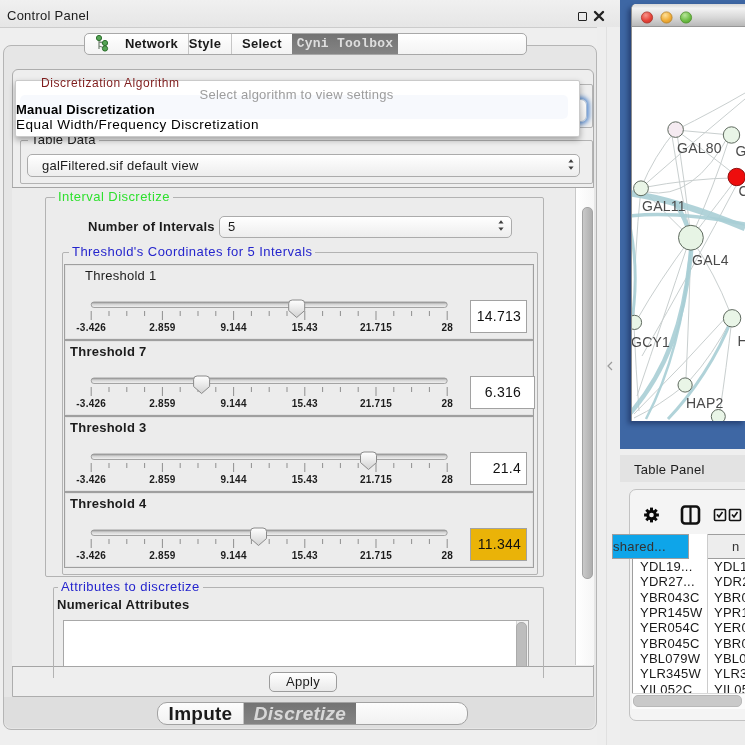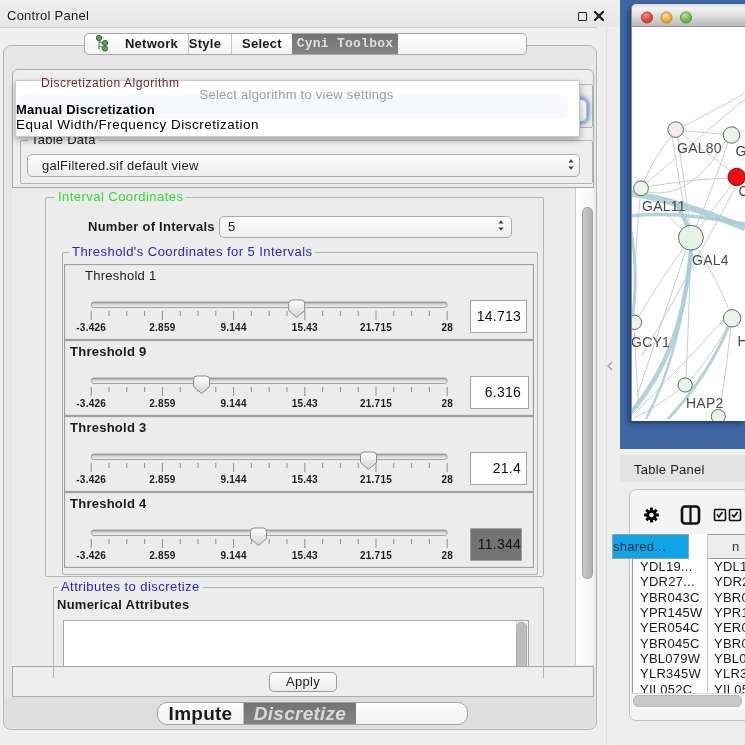--- a/index.html
+++ b/index.html
@@ -42,21 +42,21 @@
 <div class="abs" style="left:27px;top:154px;width:551px;height:21px;background:linear-gradient(#ffffff,#ededed);border:1px solid #ababab;border-radius:5px;"></div>
 <div class="abs t13" style="left:42px;top:158px;">galFiltered.sif default view</div>
 <svg class="abs" style="left:566px;top:157px;" width="10" height="15" viewBox="0 0 10 15">
     <path d="M5 2.2 L7.6 5.4 H2.4 Z" fill="#3f3f3f"></path>
     <path d="M5 12.8 L2.4 9.6 H7.6 Z" fill="#3f3f3f"></path>
   </svg>
 
 <div class="abs" style="left:12px;top:187px;width:581px;height:478px;background:#ececec;border-top:1px solid #a5a5a5;border-bottom:1px solid #a5a5a5;"></div>
 
 <div class="abs etch" style="left:45px;top:197px;width:497px;height:378px;">
-  <span class="gtitle" style="left:9px;background:#ececec;color:#2ee02e;">Interval Coordinates</span>
+  <span class="gtitle" style="left:9px;background:#ececec;color:#2ee02e;">Interval Discretize</span>
 </div>
 <div class="abs t13" style="left:88px;top:219px;font-weight:bold;">Number of Intervals</div>
 <div class="abs" style="left:219px;top:216px;width:291px;height:20px;background:linear-gradient(#ffffff,#ededed);border:1px solid #ababab;border-radius:5px;"></div>
 <div class="abs t13" style="left:228px;top:219px;">5</div>
 <svg class="abs" style="left:496px;top:218px;" width="10" height="15" viewBox="0 0 10 15">
     <path d="M5 2.2 L7.6 5.4 H2.4 Z" fill="#3f3f3f"></path>
     <path d="M5 12.8 L2.4 9.6 H7.6 Z" fill="#3f3f3f"></path>
   </svg>
 
 <div class="abs etch" style="left:62px;top:252px;width:474px;height:321px;">
@@ -102,21 +102,21 @@
     <text x="27.2" y="67" font-size="10" font-weight="bold" fill="#1c1c1c" text-anchor="middle" font-family="Liberation Sans, sans-serif">-3.426</text>
     <text x="98.4" y="67" font-size="10" font-weight="bold" fill="#1c1c1c" text-anchor="middle" font-family="Liberation Sans, sans-serif">2.859</text>
     <text x="169.6" y="67" font-size="10" font-weight="bold" fill="#1c1c1c" text-anchor="middle" font-family="Liberation Sans, sans-serif">9.144</text>
     <text x="240.8" y="67" font-size="10" font-weight="bold" fill="#1c1c1c" text-anchor="middle" font-family="Liberation Sans, sans-serif">15.43</text>
     <text x="312.0" y="67" font-size="10" font-weight="bold" fill="#1c1c1c" text-anchor="middle" font-family="Liberation Sans, sans-serif">21.715</text>
     <text x="383.2" y="67" font-size="10" font-weight="bold" fill="#1c1c1c" text-anchor="middle" font-family="Liberation Sans, sans-serif">28</text>
     <path d="M 224.7 39.5 a3.5 3.5 0 0 1 3.5 -3.5 h9 a3.5 3.5 0 0 1 3.5 3.5 v7 L 232.7 53.5 L 224.7 46.5 Z" fill="url(#thg1)" stroke="#8a8a8a" stroke-width="1"></path>
   </svg>
 <div class="abs" style="left:470px;top:300px;width:50px;height:31px;background:#fff;border:1px solid #a2a2a2;font-size:14px;color:#111;text-align:right;line-height:31px;padding-right:5px;">14.713</div>
 <div class="abs" style="left:64px;top:340px;width:468px;height:74px;border:1px solid #9f9f9f;box-shadow:inset 0 0 0 1px #e2e2e2;"></div>
-<div class="abs t13" style="left:70px;top:344px;font-weight:bold;">Threshold 9</div>
+<div class="abs t13" style="left:70px;top:344px;font-weight:bold;">Threshold 7</div>
 <svg class="abs" style="left:64px;top:340px;" width="469" height="75" viewBox="0 0 469 75">
     <defs>
       <linearGradient id="tr2" x1="0" y1="0" x2="0" y2="1">
         <stop offset="0" stop-color="#9b9b9b"></stop>
         <stop offset="0.45" stop-color="#d6d6d6"></stop>
         <stop offset="1" stop-color="#f3f3f3"></stop>
       </linearGradient>
       <linearGradient id="thg2" x1="0" y1="0" x2="0" y2="1">
         <stop offset="0" stop-color="#ffffff"></stop>
         <stop offset="1" stop-color="#d2d2d2"></stop>
@@ -145,21 +145,21 @@
     <line x1="365.4" y1="47" x2="365.4" y2="52" stroke="#8f8f8f" stroke-width="1"></line>
     <line x1="383.2" y1="47" x2="383.2" y2="56" stroke="#8f8f8f" stroke-width="1"></line>
     <text x="27.2" y="67" font-size="10" font-weight="bold" fill="#1c1c1c" text-anchor="middle" font-family="Liberation Sans, sans-serif">-3.426</text>
     <text x="98.4" y="67" font-size="10" font-weight="bold" fill="#1c1c1c" text-anchor="middle" font-family="Liberation Sans, sans-serif">2.859</text>
     <text x="169.6" y="67" font-size="10" font-weight="bold" fill="#1c1c1c" text-anchor="middle" font-family="Liberation Sans, sans-serif">9.144</text>
     <text x="240.8" y="67" font-size="10" font-weight="bold" fill="#1c1c1c" text-anchor="middle" font-family="Liberation Sans, sans-serif">15.43</text>
     <text x="312.0" y="67" font-size="10" font-weight="bold" fill="#1c1c1c" text-anchor="middle" font-family="Liberation Sans, sans-serif">21.715</text>
     <text x="383.2" y="67" font-size="10" font-weight="bold" fill="#1c1c1c" text-anchor="middle" font-family="Liberation Sans, sans-serif">28</text>
     <path d="M 129.6 39.5 a3.5 3.5 0 0 1 3.5 -3.5 h9 a3.5 3.5 0 0 1 3.5 3.5 v7 L 137.6 53.5 L 129.6 46.5 Z" fill="url(#thg2)" stroke="#8a8a8a" stroke-width="1"></path>
   </svg>
-<div class="abs" style="left:470px;top:376px;width:50px;height:31px;background:#fff;border:1px solid #a2a2a2;font-size:14px;color:#111;text-align:right;line-height:31px;padding-right:7px;">6.316</div>
+<div class="abs" style="left:470px;top:376px;width:50px;height:31px;background:#fff;border:1px solid #a2a2a2;font-size:14px;color:#111;text-align:right;line-height:31px;padding-right:13px;">6.316</div>
 <div class="abs" style="left:64px;top:416px;width:468px;height:74px;border:1px solid #9f9f9f;box-shadow:inset 0 0 0 1px #e2e2e2;"></div>
 <div class="abs t13" style="left:70px;top:420px;font-weight:bold;">Threshold 3</div>
 <svg class="abs" style="left:64px;top:416px;" width="469" height="75" viewBox="0 0 469 75">
     <defs>
       <linearGradient id="tr3" x1="0" y1="0" x2="0" y2="1">
         <stop offset="0" stop-color="#9b9b9b"></stop>
         <stop offset="0.45" stop-color="#d6d6d6"></stop>
         <stop offset="1" stop-color="#f3f3f3"></stop>
       </linearGradient>
       <linearGradient id="thg3" x1="0" y1="0" x2="0" y2="1">
@@ -235,21 +235,21 @@
     <line x1="365.4" y1="47" x2="365.4" y2="52" stroke="#8f8f8f" stroke-width="1"></line>
     <line x1="383.2" y1="47" x2="383.2" y2="56" stroke="#8f8f8f" stroke-width="1"></line>
     <text x="27.2" y="67" font-size="10" font-weight="bold" fill="#1c1c1c" text-anchor="middle" font-family="Liberation Sans, sans-serif">-3.426</text>
     <text x="98.4" y="67" font-size="10" font-weight="bold" fill="#1c1c1c" text-anchor="middle" font-family="Liberation Sans, sans-serif">2.859</text>
     <text x="169.6" y="67" font-size="10" font-weight="bold" fill="#1c1c1c" text-anchor="middle" font-family="Liberation Sans, sans-serif">9.144</text>
     <text x="240.8" y="67" font-size="10" font-weight="bold" fill="#1c1c1c" text-anchor="middle" font-family="Liberation Sans, sans-serif">15.43</text>
     <text x="312.0" y="67" font-size="10" font-weight="bold" fill="#1c1c1c" text-anchor="middle" font-family="Liberation Sans, sans-serif">21.715</text>
     <text x="383.2" y="67" font-size="10" font-weight="bold" fill="#1c1c1c" text-anchor="middle" font-family="Liberation Sans, sans-serif">28</text>
     <path d="M 186.5 39.5 a3.5 3.5 0 0 1 3.5 -3.5 h9 a3.5 3.5 0 0 1 3.5 3.5 v7 L 194.5 53.5 L 186.5 46.5 Z" fill="url(#thg4)" stroke="#8a8a8a" stroke-width="1"></path>
   </svg>
-<div class="abs" style="left:470px;top:528px;width:50px;height:31px;background:#737373;border:1px solid #a2a2a2;font-size:14px;color:#111;text-align:right;line-height:31px;">11.344</div>
+<div class="abs" style="left:470px;top:528px;width:50px;height:31px;background:#eab308;border:1px solid #a2a2a2;font-size:14px;color:#111;text-align:right;line-height:31px;padding-right:5px;">11.344</div>
 
 <div class="abs" style="left:53px;top:587px;width:489px;height:90px;border:1px solid #b3b3b3;border-bottom:none;border-radius:2px 2px 0 0;">
   <span class="gtitle" style="left:4px;background:#ececec;color:#2525cd;">Attributes to discretize</span>
 </div>
 <div class="abs t13" style="left:57px;top:597px;font-weight:bold;">Numerical Attributes</div>
 <div class="abs" style="left:63px;top:620px;width:464px;height:45px;background:#ffffff;border:1px solid #a8a8a8;border-bottom:none;overflow:hidden;">
   <div style="position:absolute;right:0;top:0;width:11px;height:45px;background:#f2f2f2;border-left:1px solid #d5d5d5;"></div>
   <div style="position:absolute;right:1px;top:1px;width:9px;height:60px;background:#bdbdbd;border:1px solid #ababab;border-radius:5px;"></div>
 </div>
 

